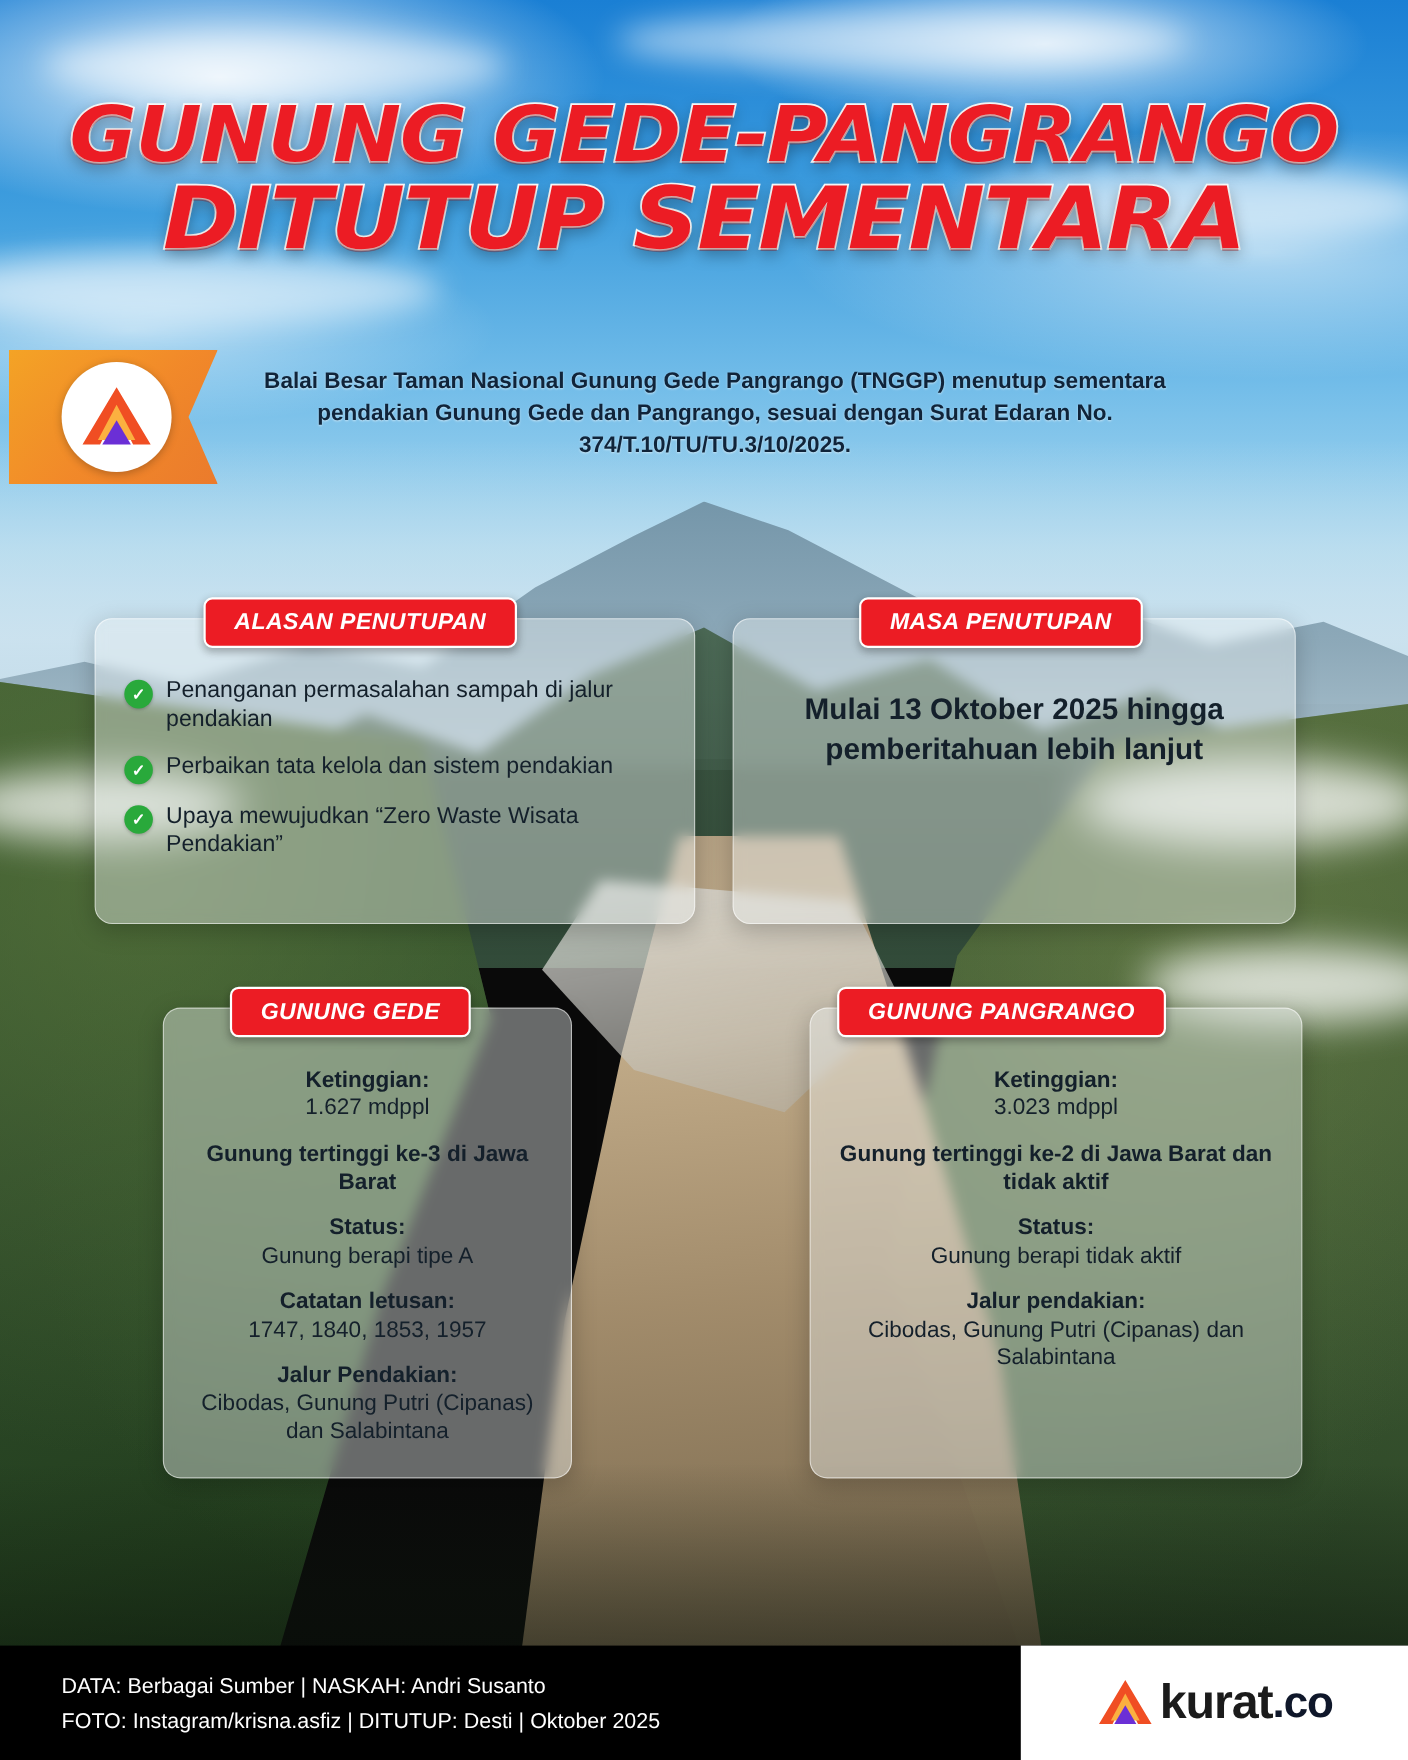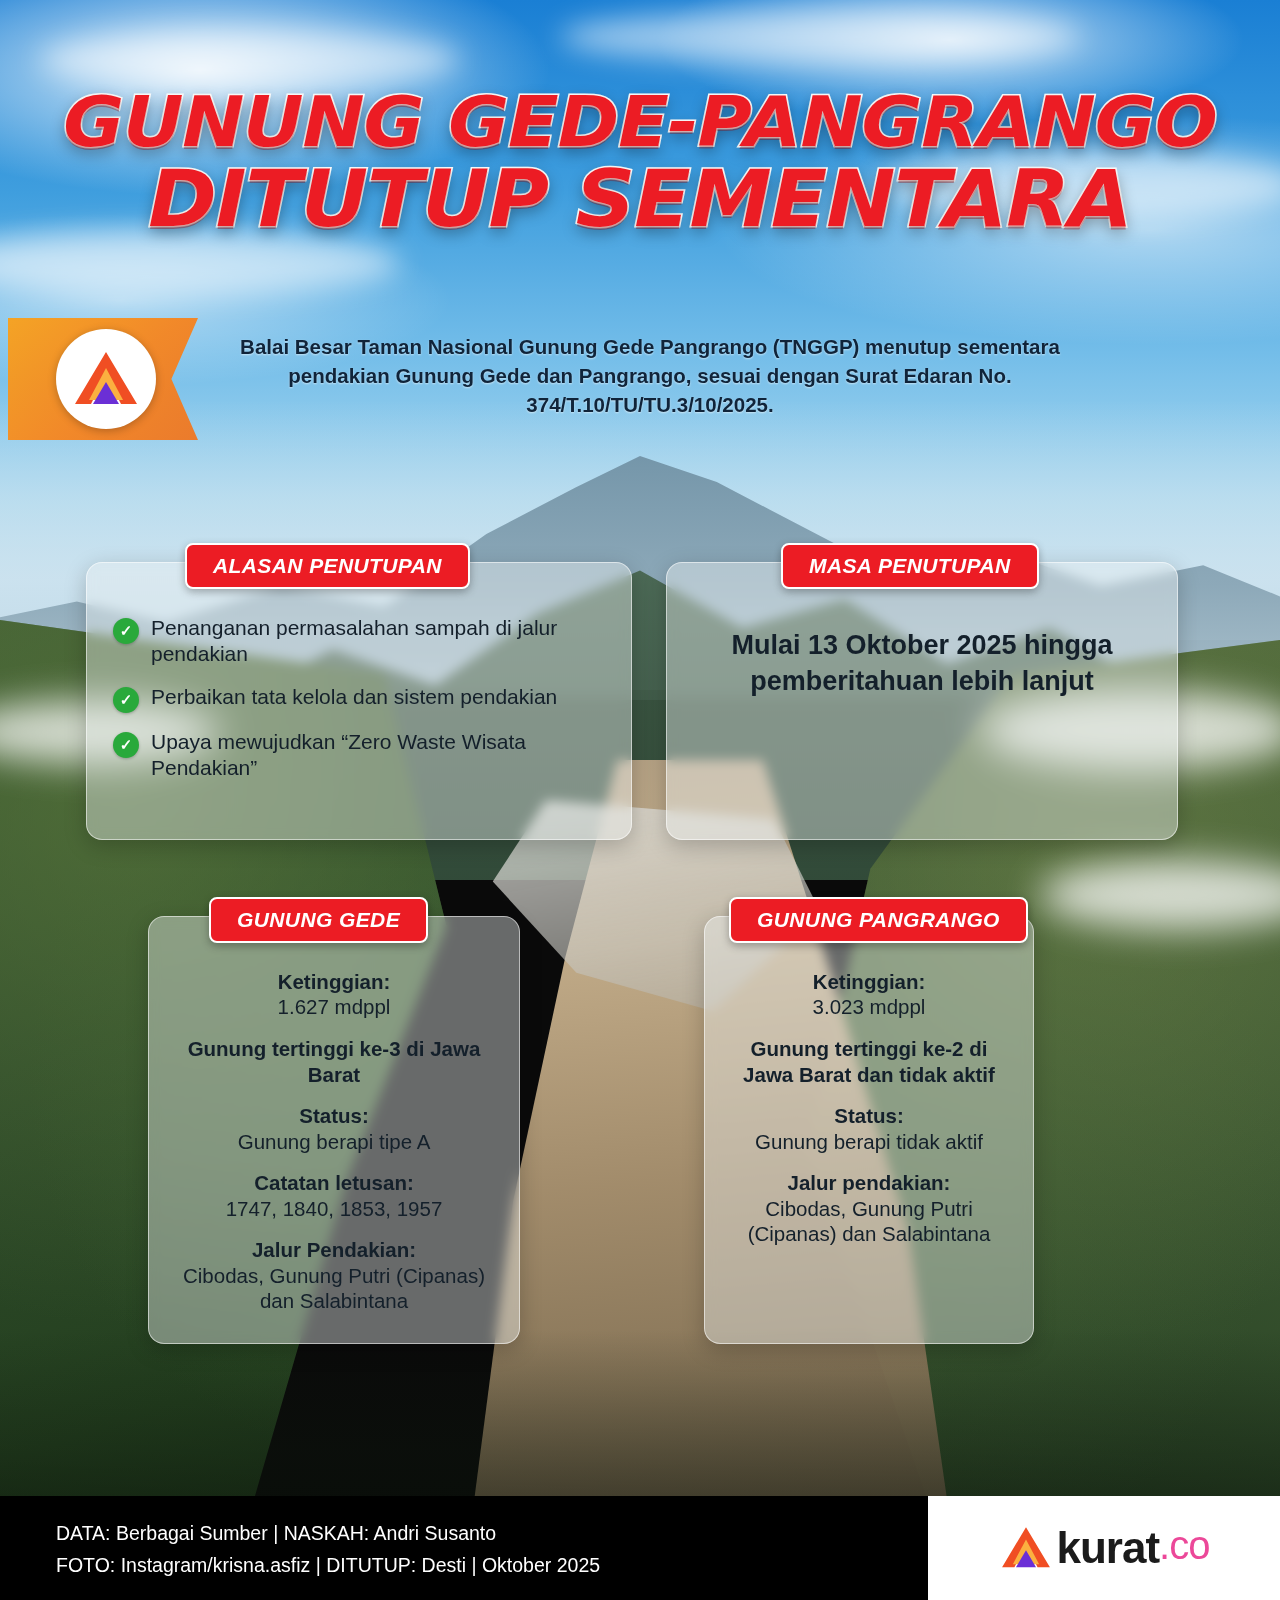--- a/index.html
+++ b/index.html
@@ -220,23 +220,23 @@
     line-height: 1.62;
   }
   .footer-text b { font-weight: 400; }
   .footer-logo {
     position: absolute; right: 0; bottom: 0; width: 352px; height: 104px;
     background: #ffffff;
     display: flex; align-items: center; justify-content: center; gap: 4px;
   }
   .brand {
     font-size: 44px; font-weight: 700; color: #1b1b1b; letter-spacing: -1px;
-    display: flex; align-items: flex-start;
-  }
-  .brand .dotco { font-weight: 400; color: #ec4899; font-size: 40px; }
+    display: flex; align-items: center;
+  }
+  .brand .dotco { font-weight: 700; color: #0f172a; font-size: 40px; }
 </style>
 </head>
 <body>
 
 <div id="poster">
 
   <div class="bg-sky"></div>
   <div class="cloud-streak" style="left:40px;  top:30px;  width:420px; height:60px;"></div>
   <div class="cloud-streak" style="left:560px; top:10px;  width:520px; height:54px;"></div>
   <div class="cloud-streak" style="left:880px; top:150px; width:420px; height:70px;"></div>
@@ -310,21 +310,21 @@
         <div class="k">Catatan letusan:</div>
         <div class="v">1747, 1840, 1853, 1957</div>
       </div>
       <div class="field">
         <div class="k">Jalur Pendakian:</div>
         <div class="v">Cibodas, Gunung Putri (Cipanas) dan Salabintana</div>
       </div>
     </div>
   </div>
 
-  <div class="card" style="left:704px; top:916px; width:330px; height:428px;">
+  <div class="card" style="left:736px; top:916px; width:448px; height:428px;">
     <div class="ribbon" style="left:24px;">GUNUNG PANGRANGO</div>
     <div class="peak-body">
       <div class="field">
         <div class="k">Ketinggian:</div>
         <div class="v">3.023 mdppl</div>
       </div>
       <div class="field bold-block">Gunung tertinggi ke-2 di Jawa Barat dan tidak aktif</div>
       <div class="field">
         <div class="k">Status:</div>
         <div class="v">Gunung berapi tidak aktif</div>

